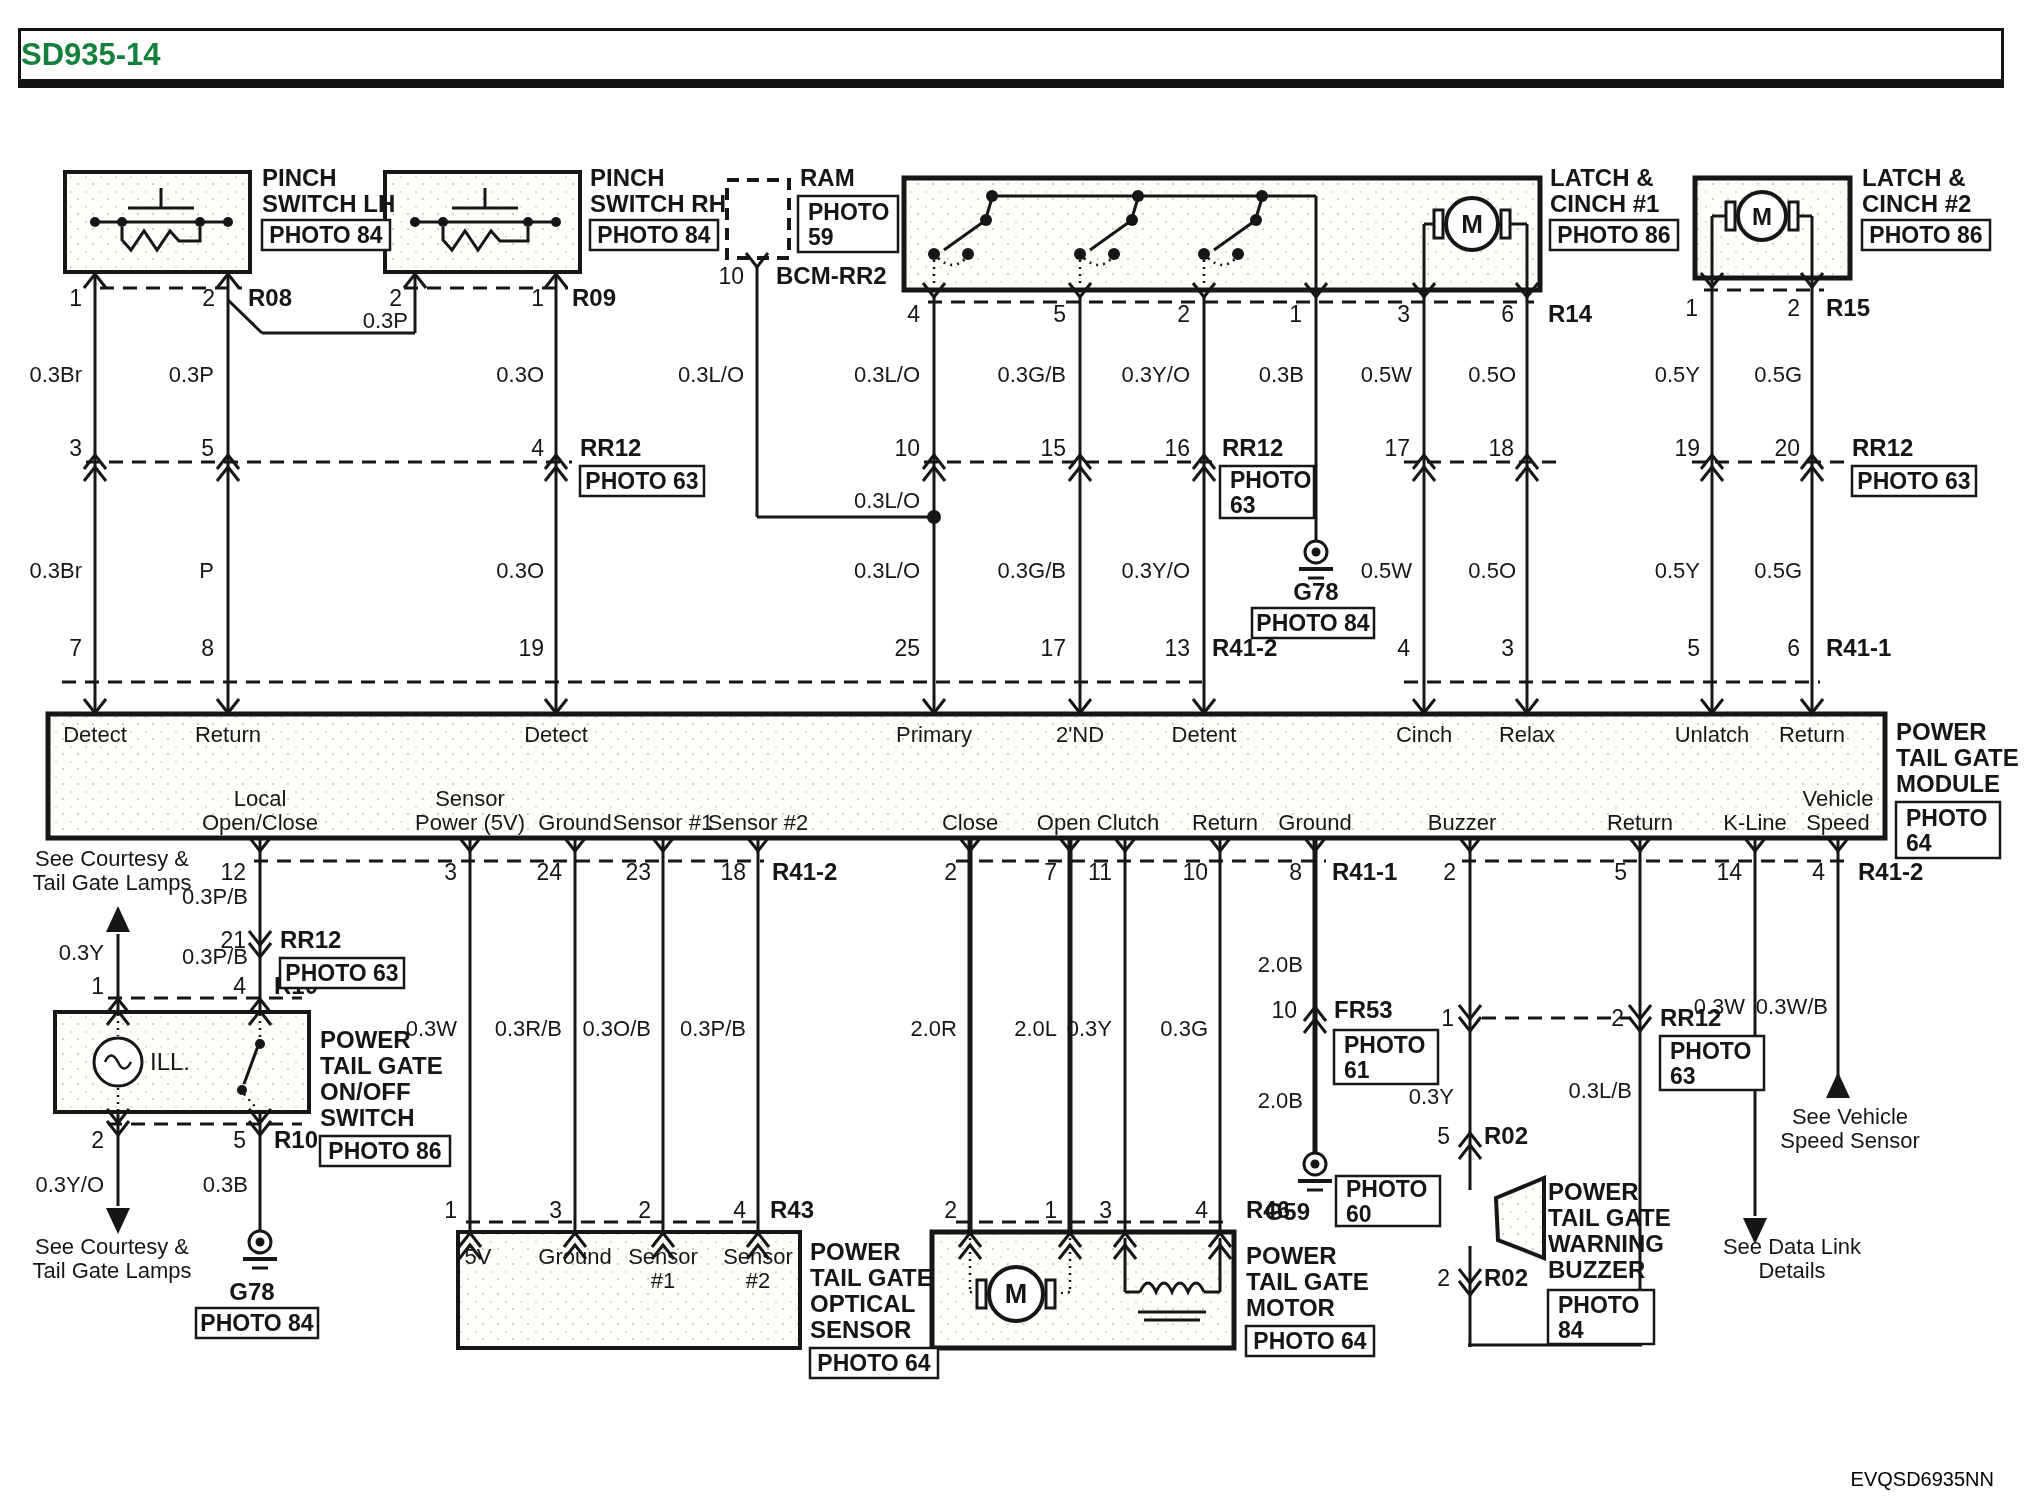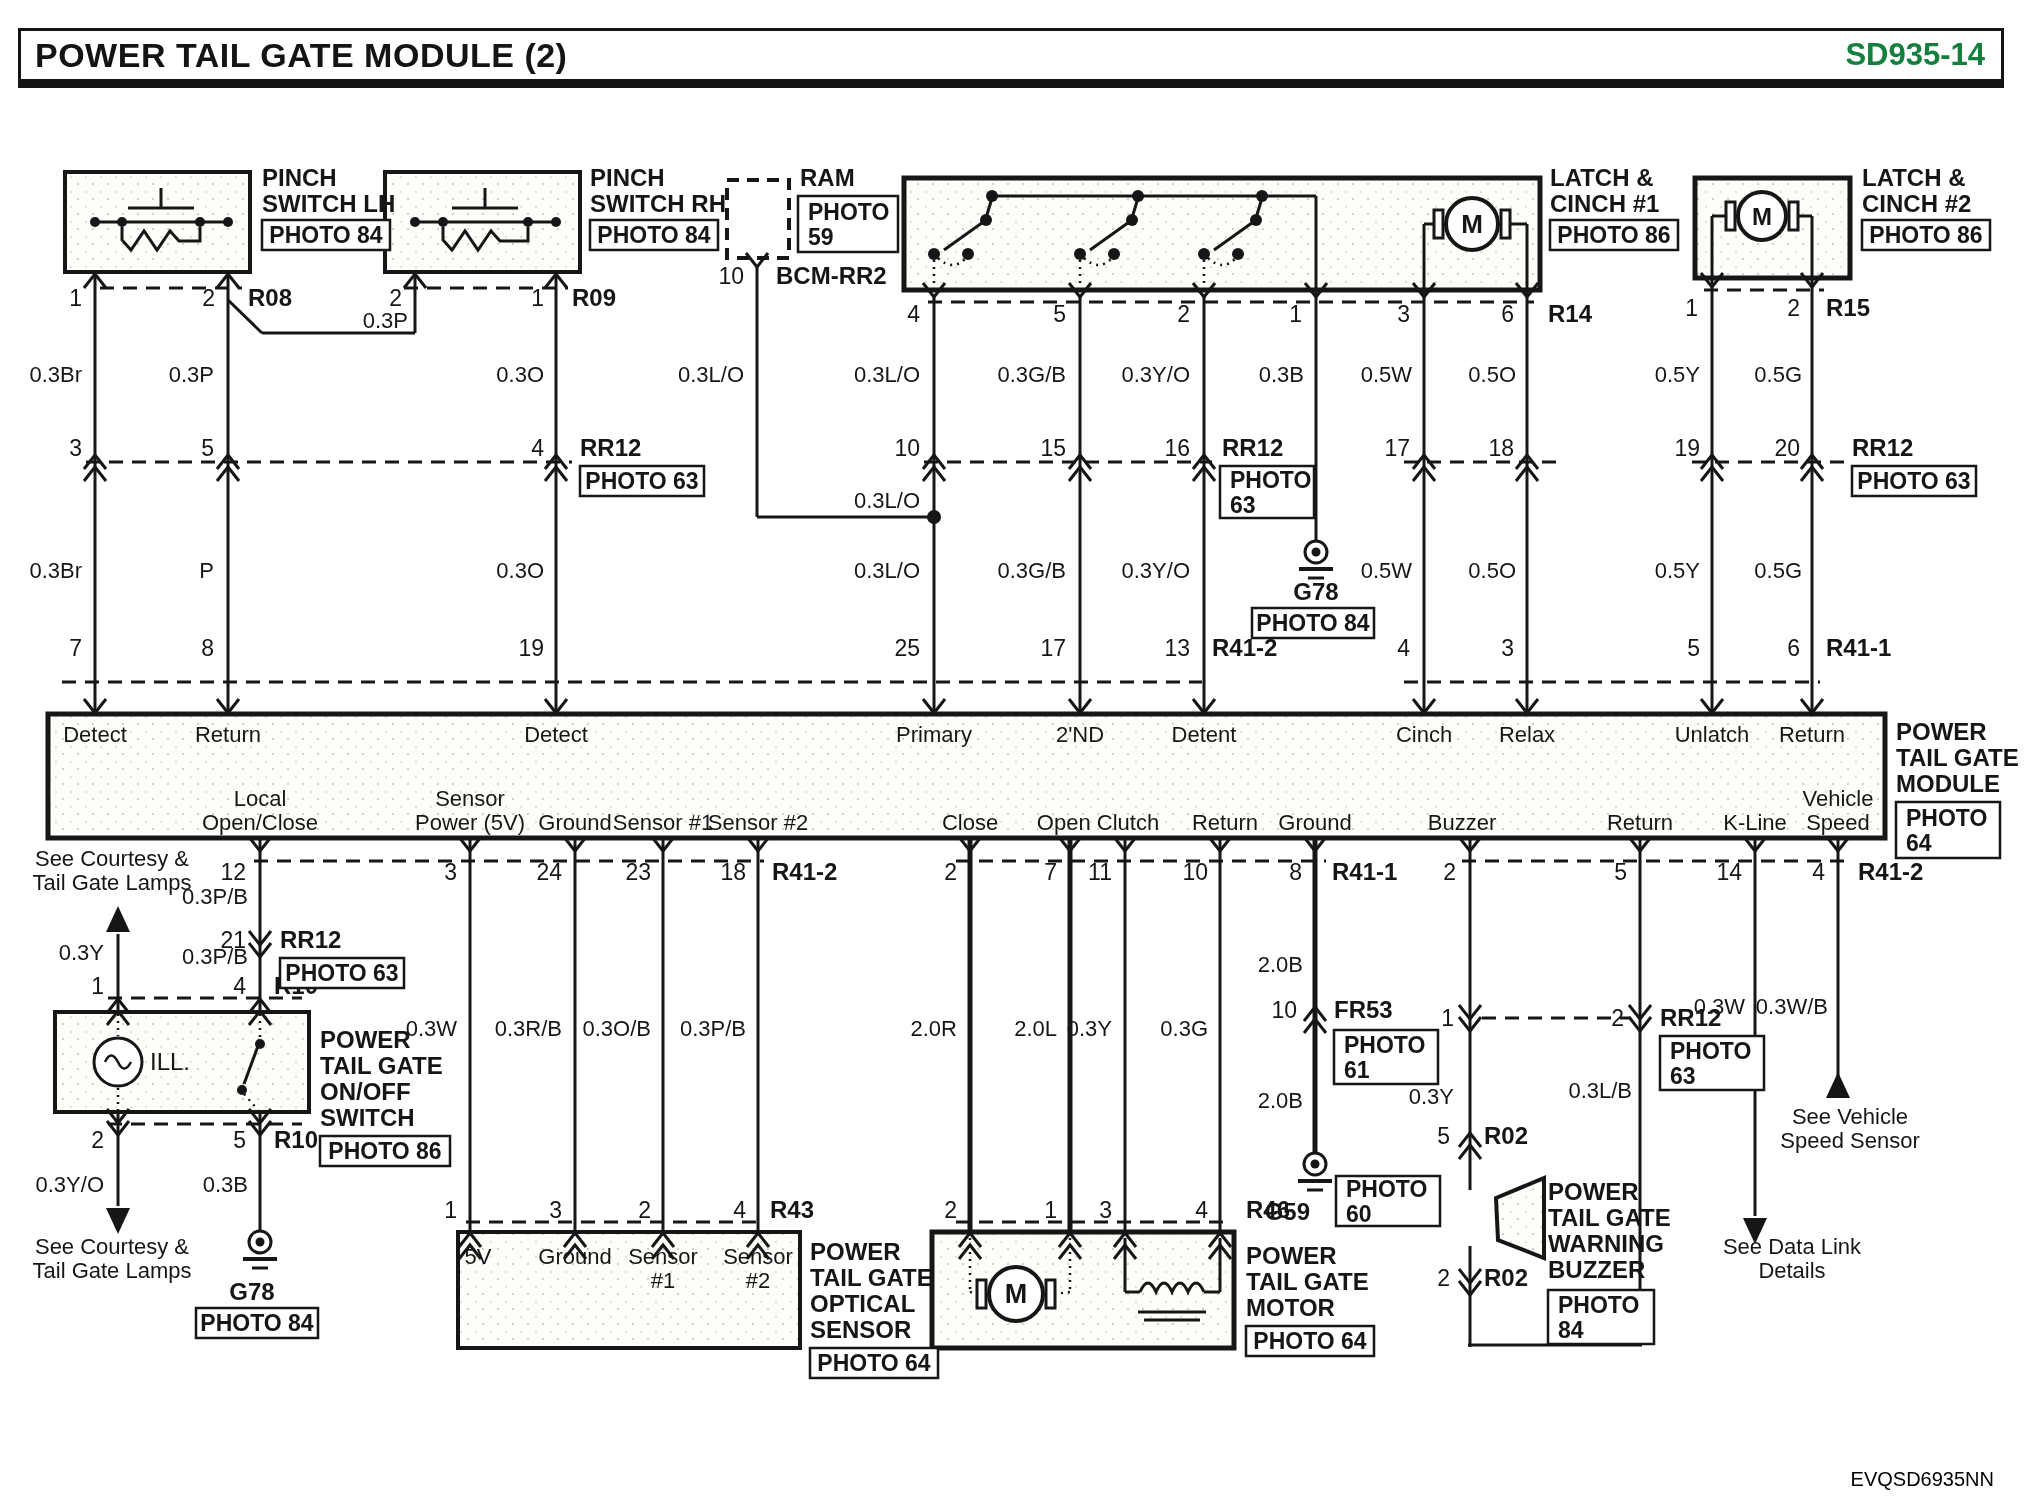--- a/index.html
+++ b/index.html
@@ -13,21 +13,20 @@
         display:flex;align-items:center;justify-content:space-between;background:#fff;z-index:5;}
   .band .ttl{font-size:34px;font-weight:700;letter-spacing:.5px;color:#141414;padding-left:14px;}
   .band .code{font-size:31px;font-weight:700;color:#15803d;padding-right:16px;}
   .wm{position:absolute;right:30px;top:1468px;font-size:20px;color:#000000;z-index:5;}
 </style>
 </head>
 <body>
 
 <div id="stage">
   <div class="band">
-    <span class="ttl">POWER TAIL GATE MODULE (2)</span>
     <span class="code">SD935-14</span>
   </div>
   <svg id="wiring" width="2024" height="1504" viewBox="0 0 2024 1504">
     <defs>
       <pattern id="sp" width="15" height="15" patternUnits="userSpaceOnUse">
         <rect width="15" height="15" fill="#fdfdfa"></rect>
         <circle cx="3" cy="4" r="1.1" fill="#c7c7c0"></circle>
         <circle cx="11" cy="12" r="0.9" fill="#d4d4cc"></circle>
       </pattern>
     </defs>

